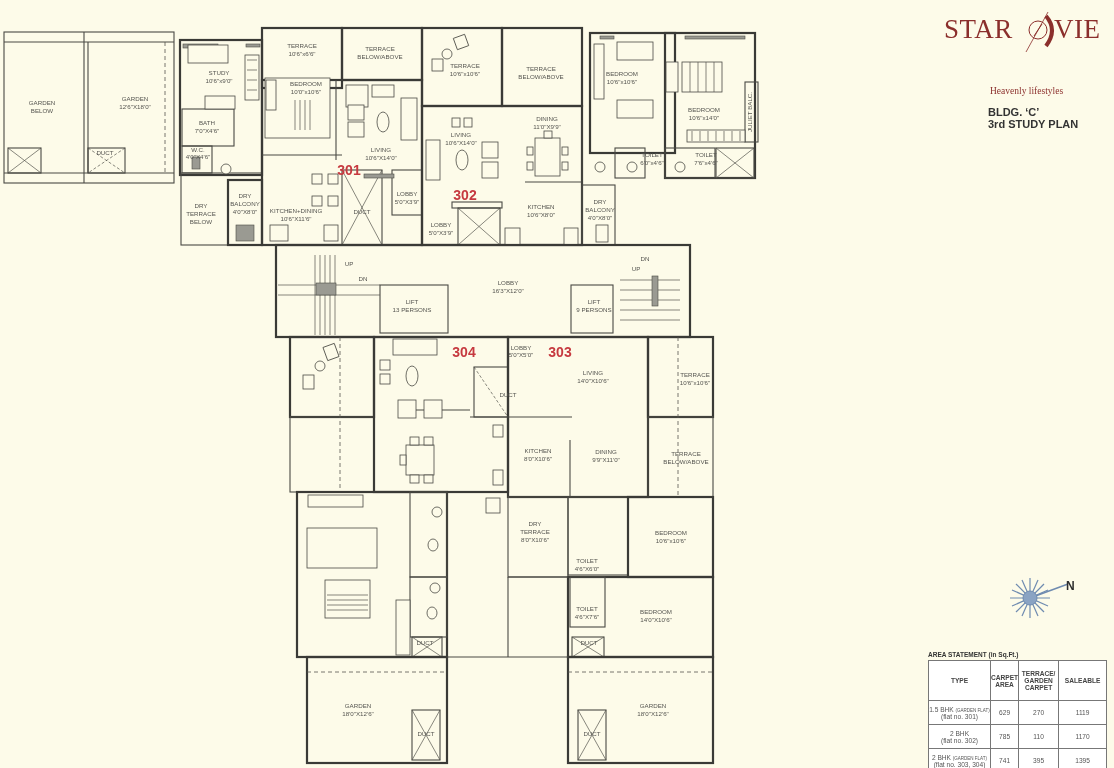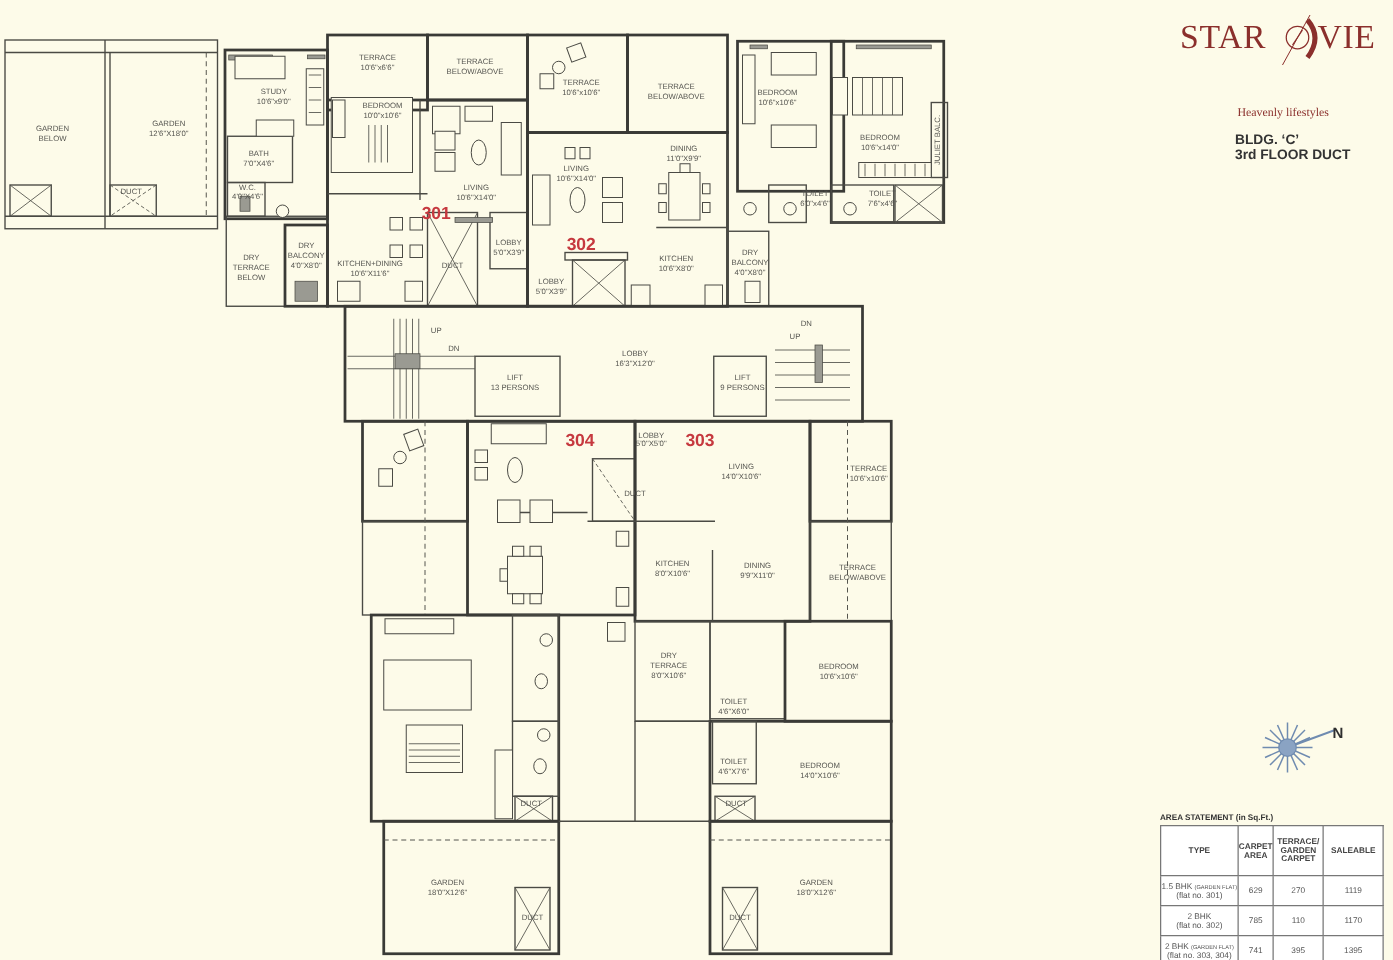--- a/index.html
+++ b/index.html
@@ -408,21 +408,21 @@
     <path d="M22 8 Q34 22 22 38" fill="none" stroke="#8b2f2c" stroke-width="4"></path>
     <line x1="10" y1="28" x2="18" y2="16" stroke="#8b2f2c" stroke-width="1"></line>
     <line x1="2" y1="44" x2="24" y2="4" stroke="#8b2f2c" stroke-width="0.8"></line>
   </svg>
   <span class="logo-text logo-vie">VIE</span>
   <span class="logo-tag">Heavenly lifestyles</span>
 </div>
 
 <div class="title">
   <div>BLDG. ‘C’</div>
-  <div>3rd FLOOR DUCT</div>
+  <div>3rd STUDY PLAN</div>
 </div>
 
 <div class="area">
   <div class="area-cap">AREA STATEMENT (in Sq.Ft.)</div>
   <table class="at">
     <colgroup>
         <col style="width:62px">
         <col style="width:28px">
         <col style="width:40px">
         <col style="width:48px">

